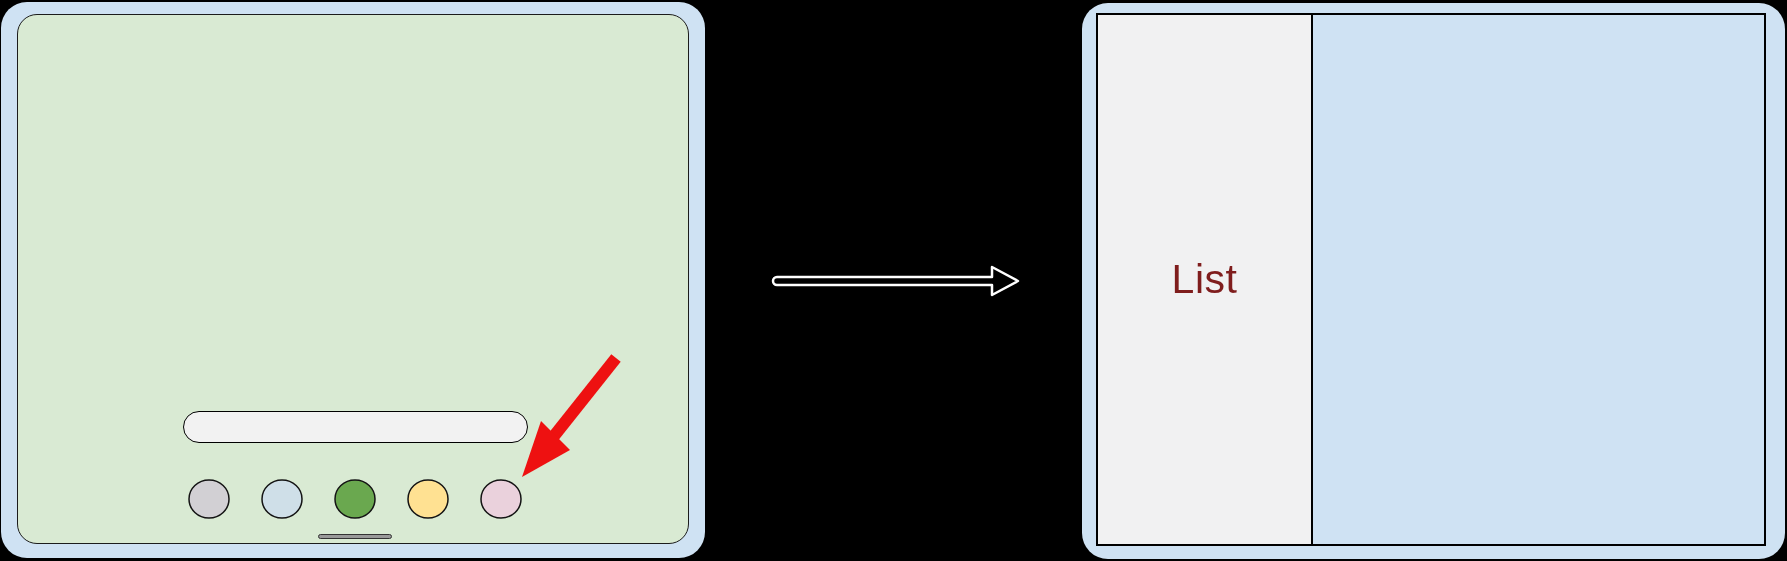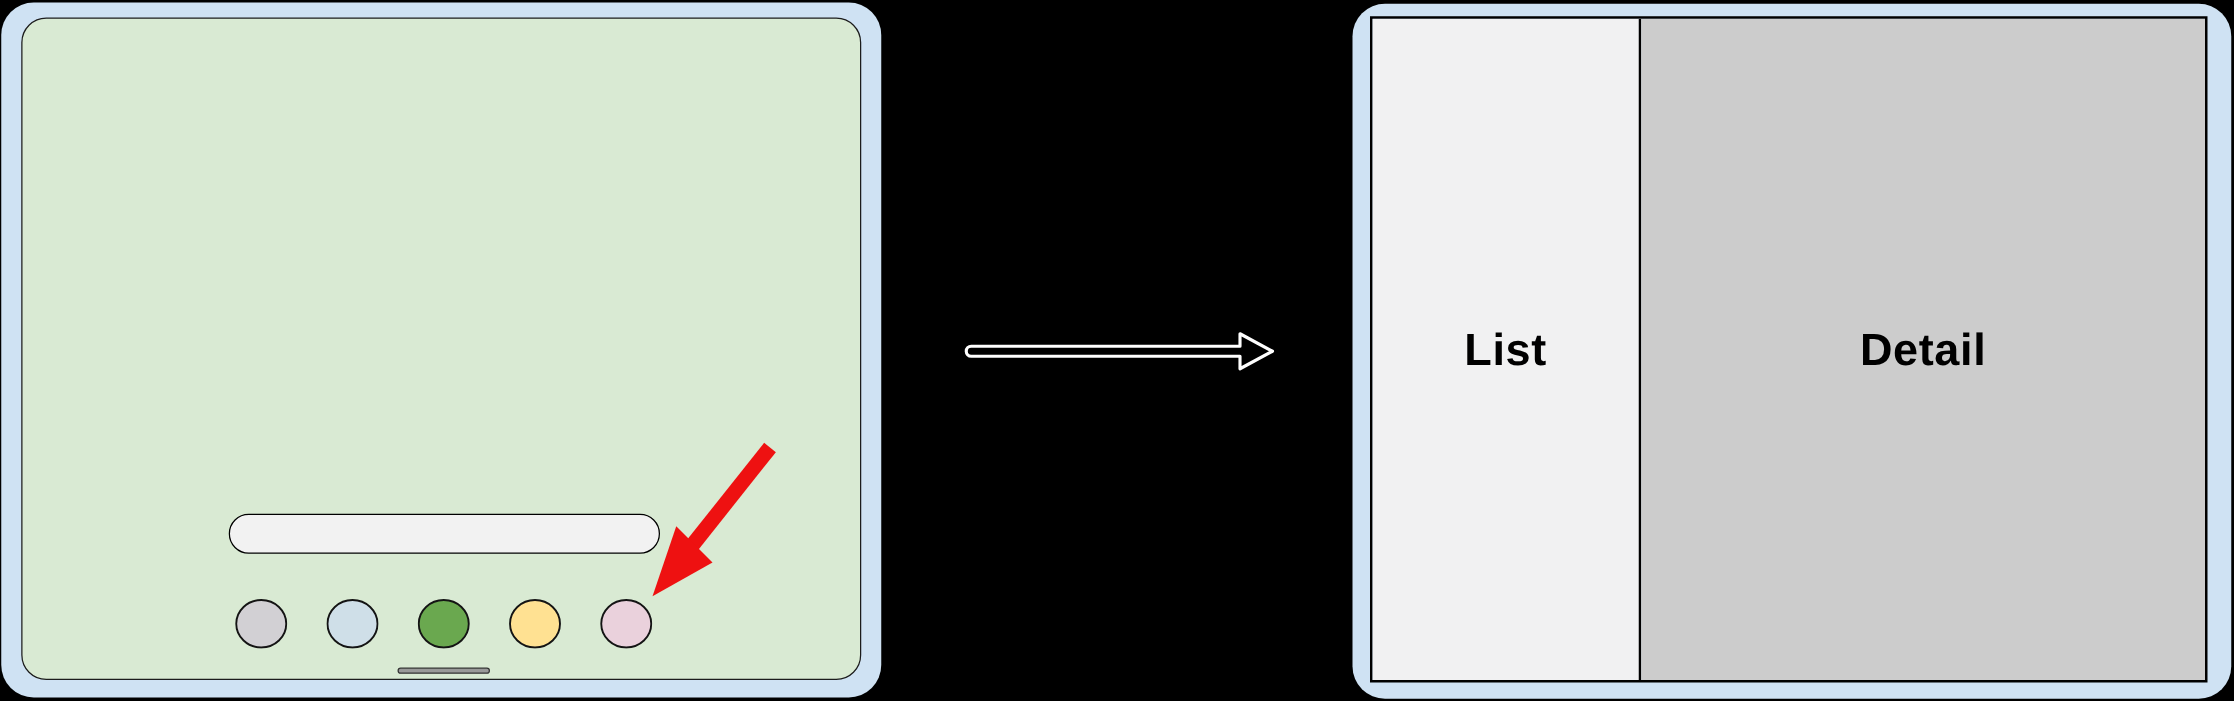--- a/index.html
+++ b/index.html
@@ -88,25 +88,24 @@
   .pane-list {
     width: 215px;
     background: #f1f1f2;
     border-right: 2px solid #000000;
   }
   .pane-detail {
     flex: 1;
     background: #cccccc;
   }
   .pane-label {
-    font-size: 36px;
-    color: #000000;
+    font-size: 41px;
+    color: #7f1d1d;
     letter-spacing: 0.5px;
     user-select: none;
-    font-weight: bold;
   }
 
   
   .overlay {
     position: absolute;
     left: 0; top: 0;
     width: 1787px; height: 561px;
     pointer-events: none;
   }
 </style>
@@ -140,23 +139,20 @@
 
       <div class="home-indicator"></div>
     </div>
   </div>
 
   <div class="device-right">
     <div class="screen-right">
       <div class="pane pane-list">
         <span class="pane-label">List</span>
       </div>
-      <div class="pane pane-detail">
-        <span class="pane-label">Detail</span>
-      </div>
     </div>
   </div>
 
   <svg class="overlay" viewBox="0 0 1787 561">
 
     <g>
       <line x1="616" y1="358" x2="554" y2="436" stroke-width="12" stroke="#ee1111"></line>
       <polygon points="522,477 541,421 570,450" fill="#ee1111"></polygon>
     </g>
 

